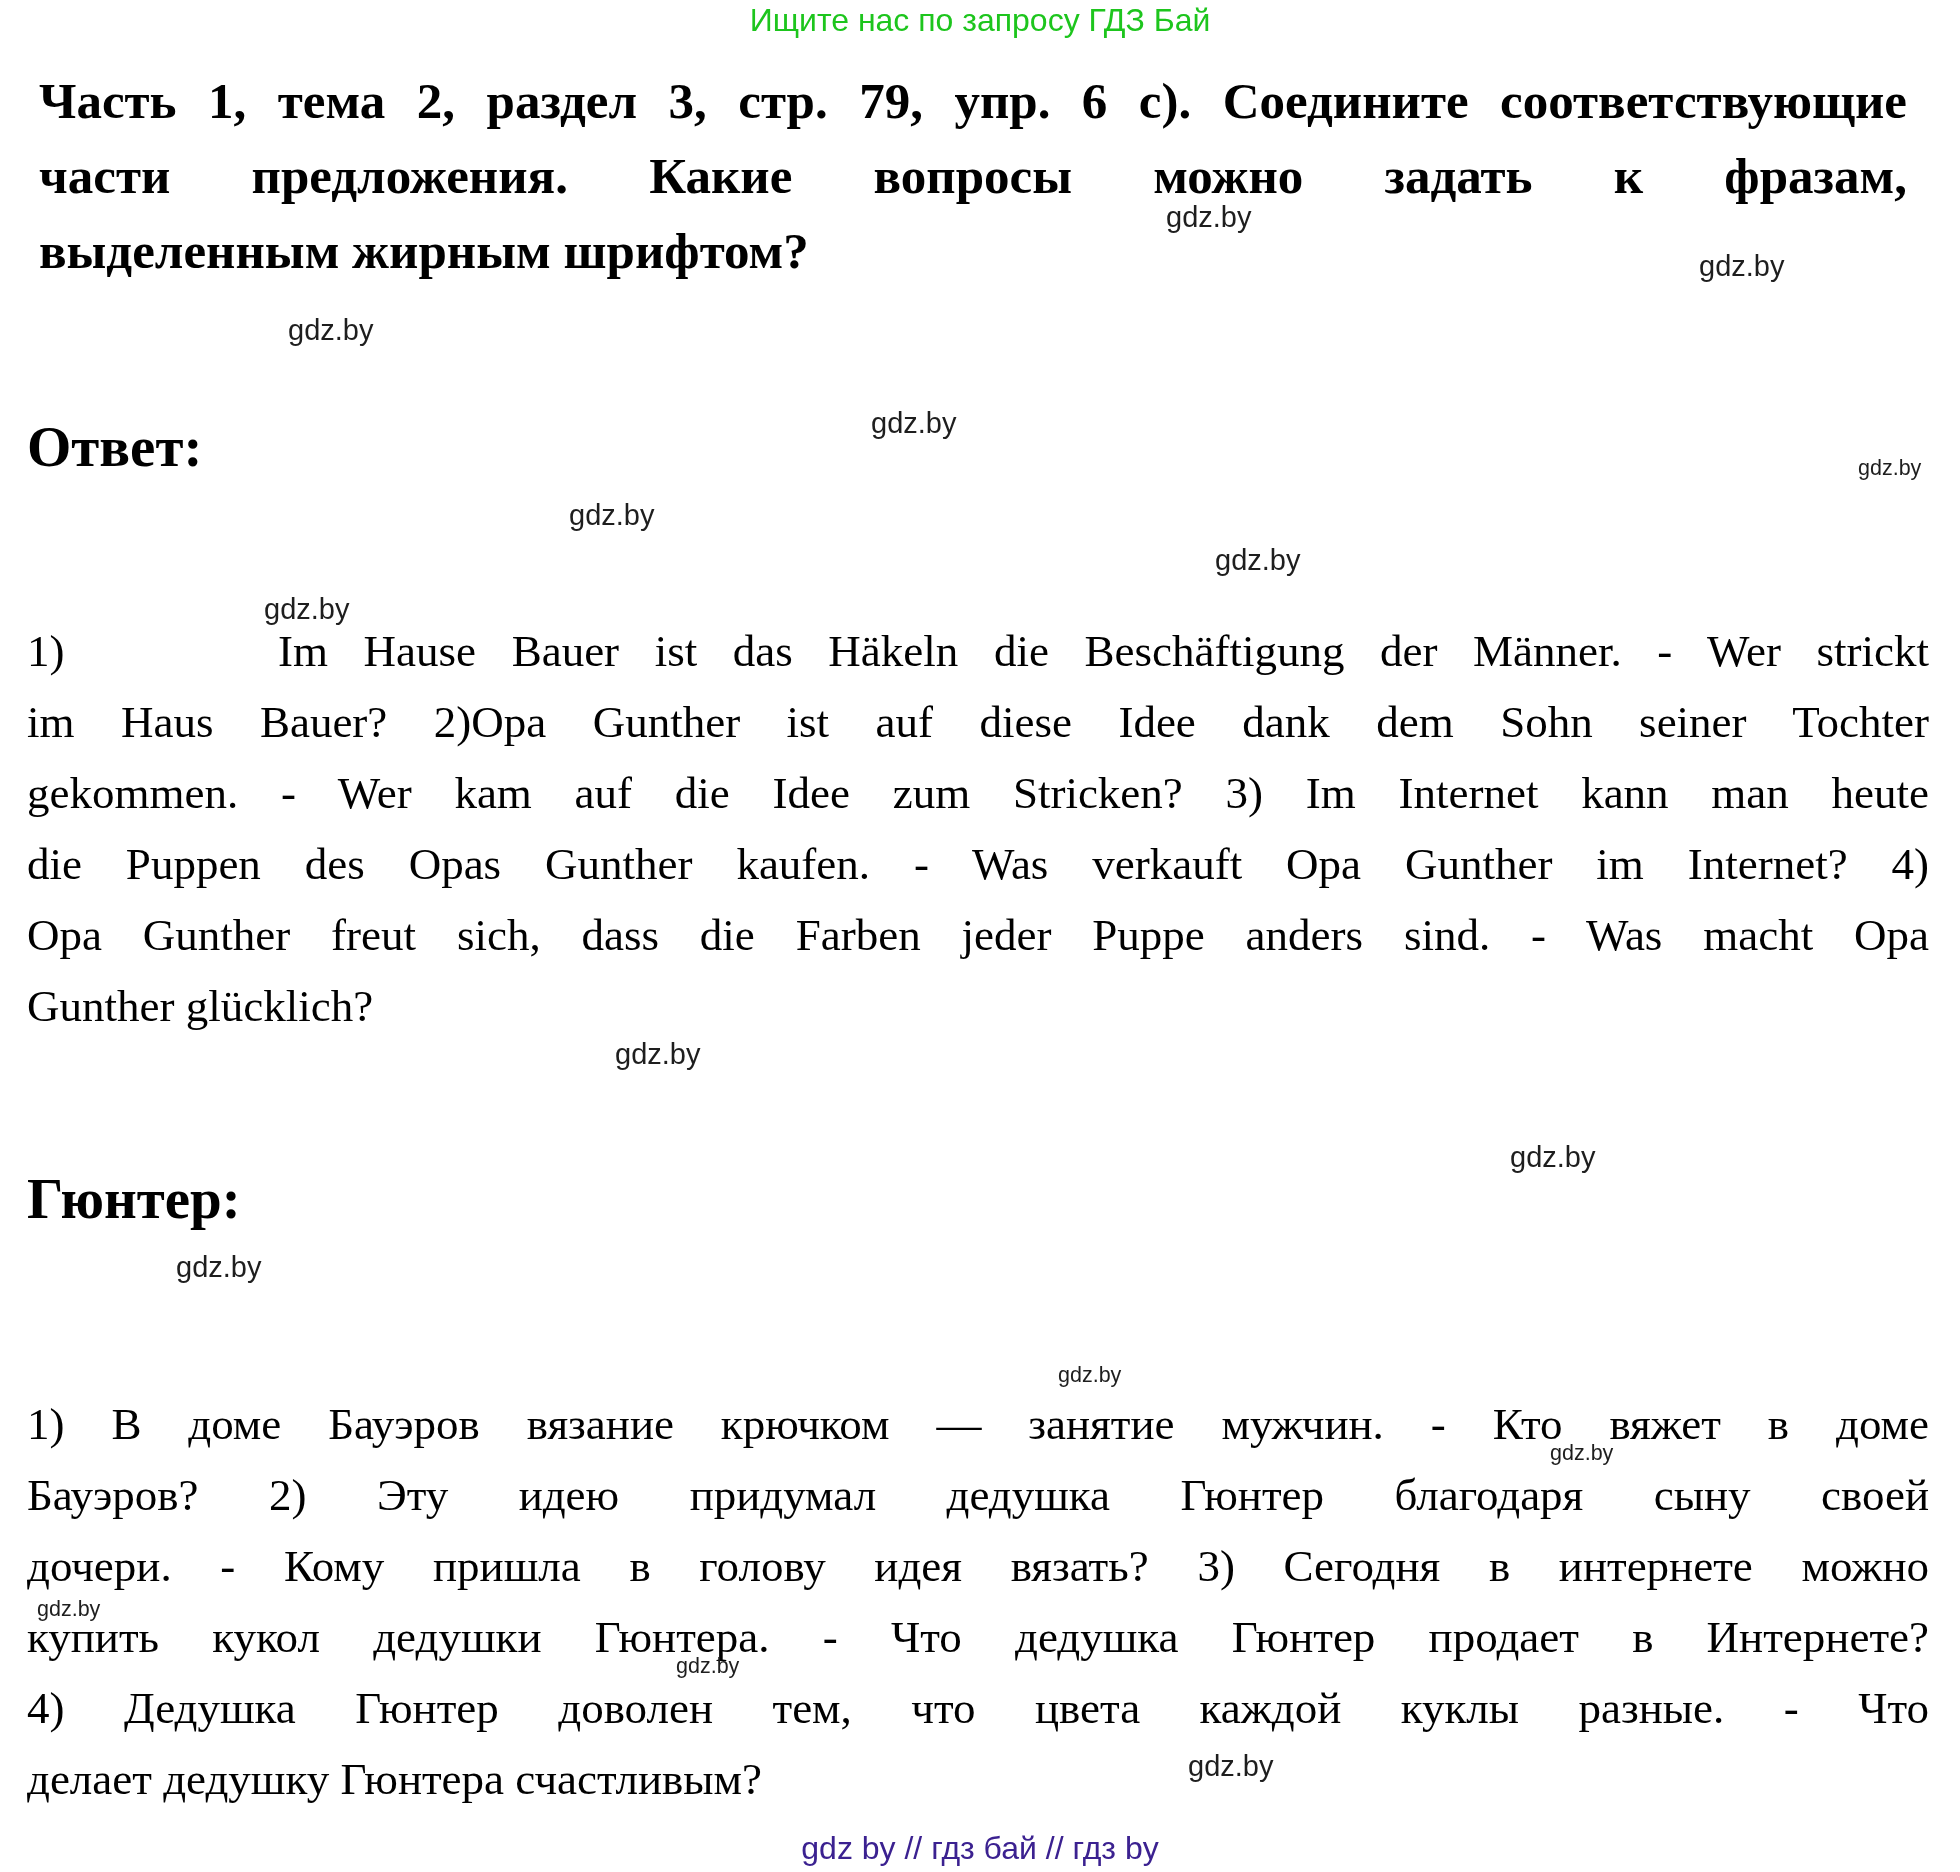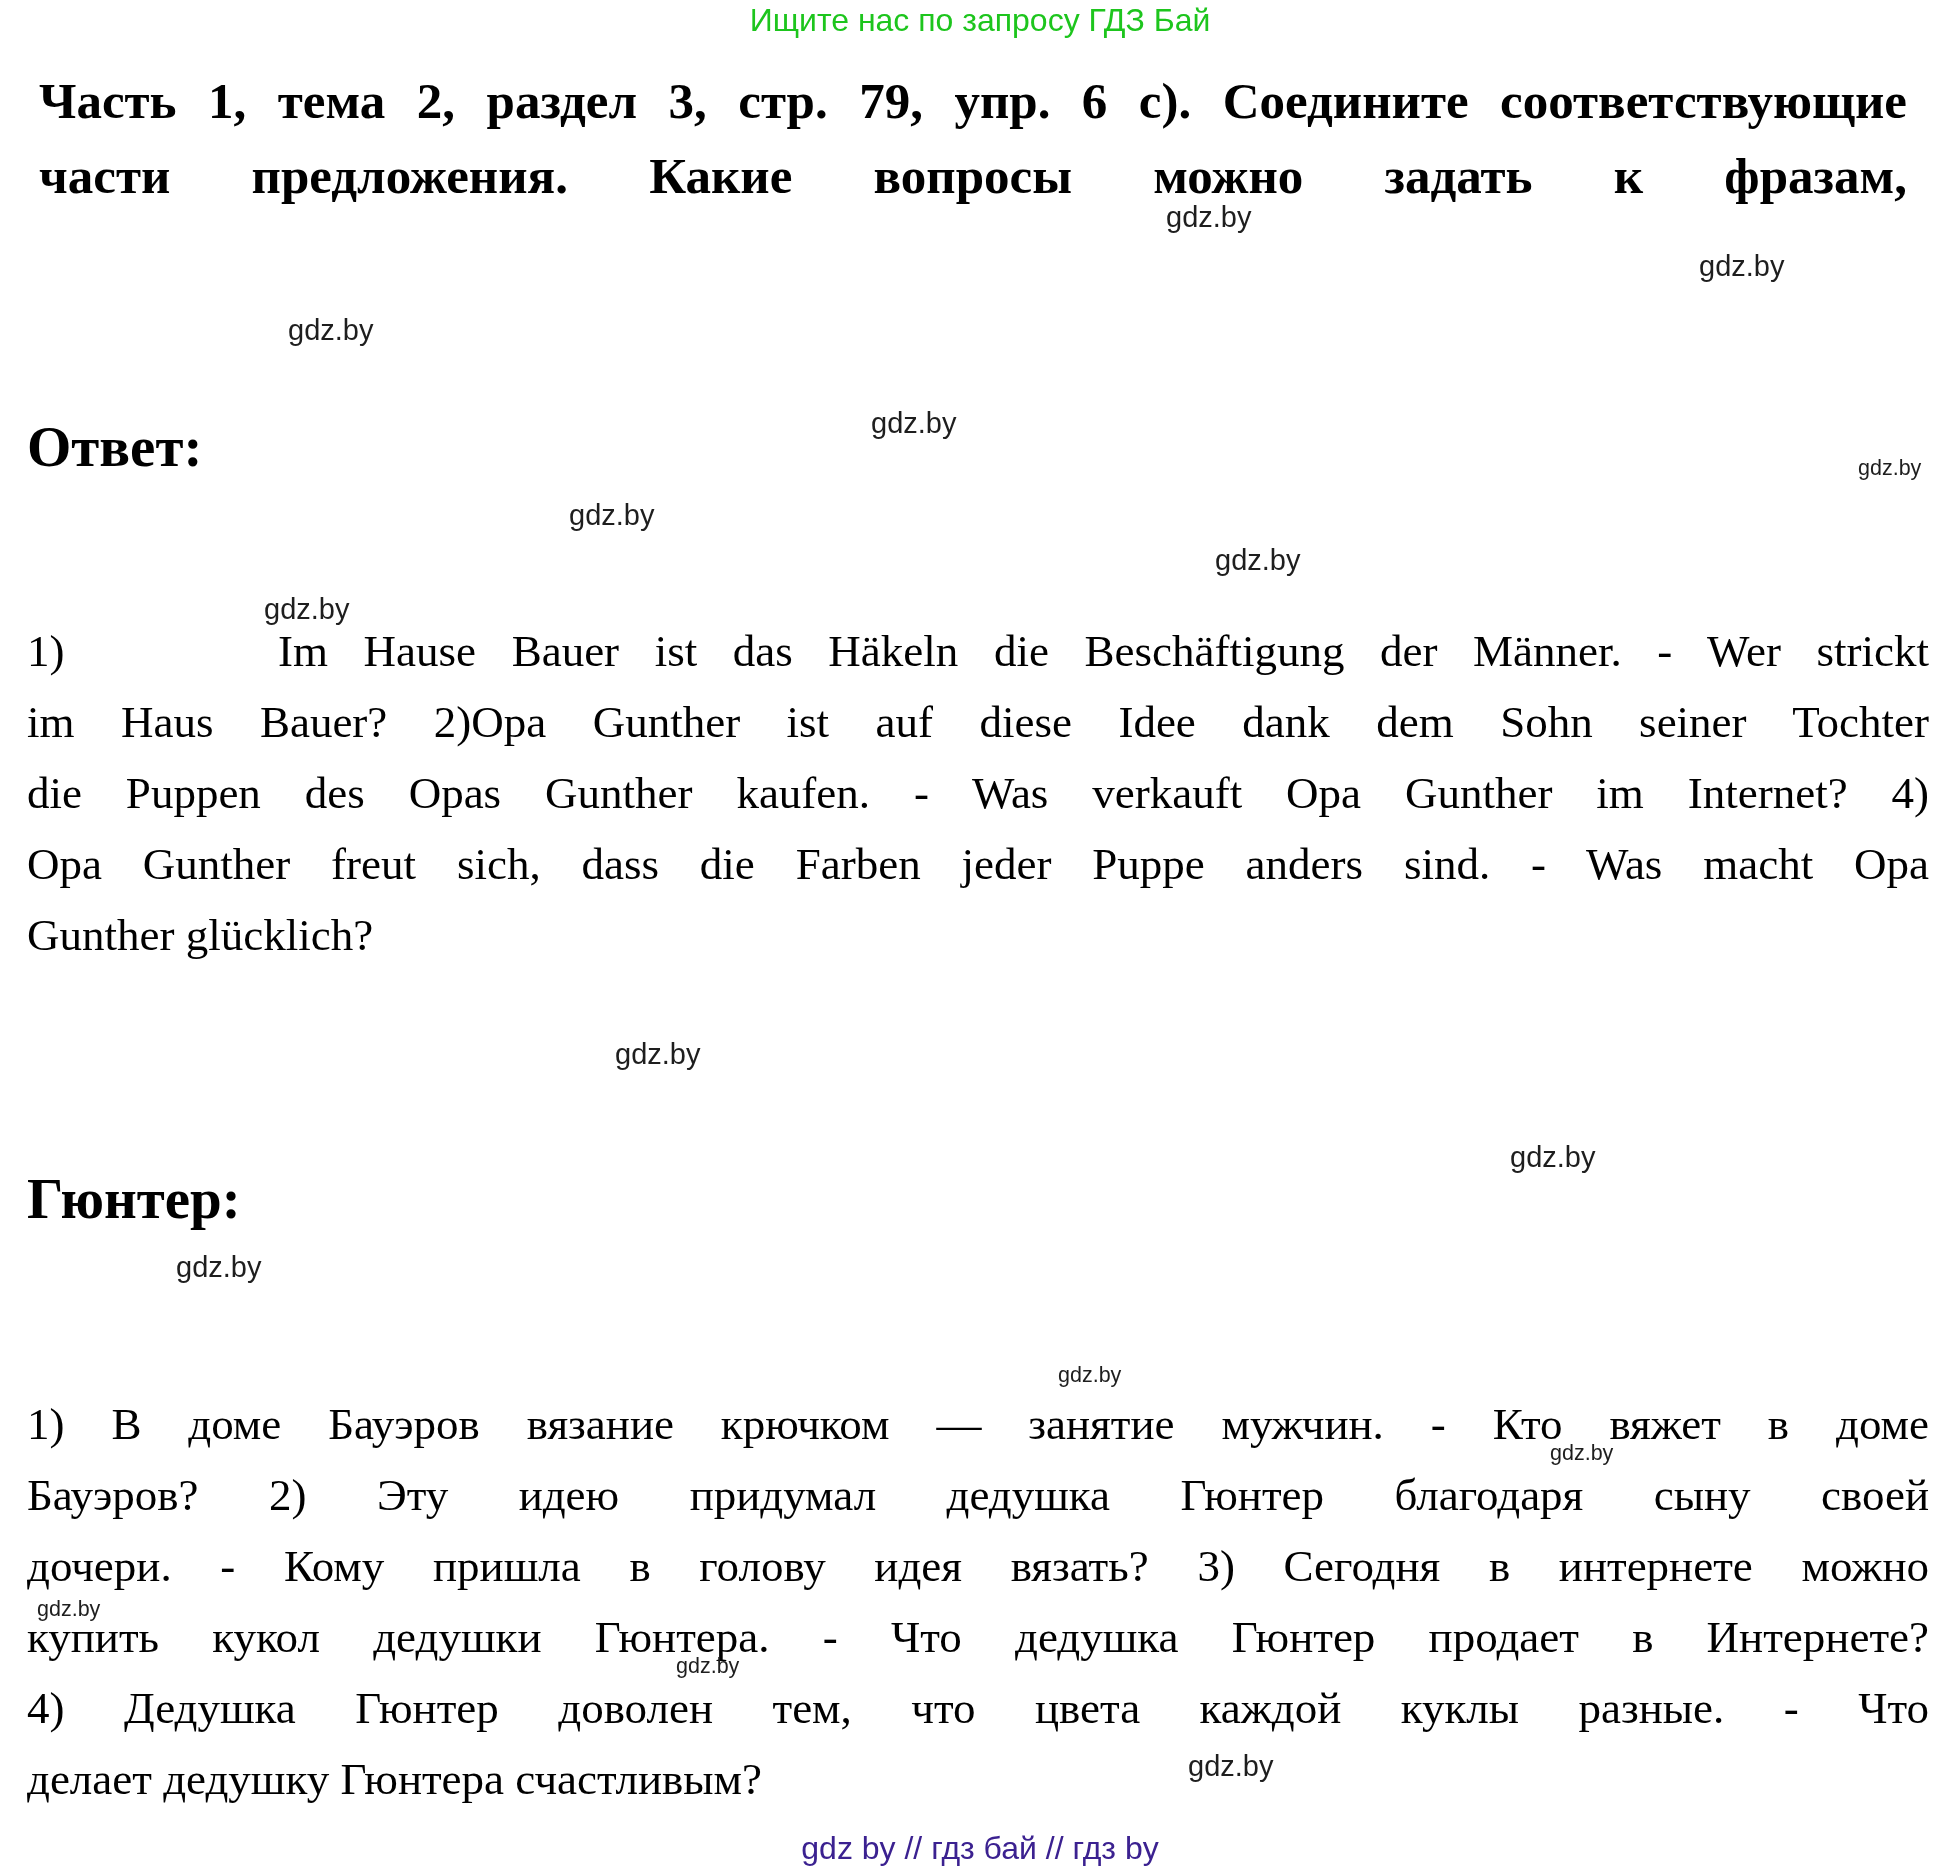--- a/index.html
+++ b/index.html
@@ -71,27 +71,29 @@
 </head>
 <body>
 
 <div class="page">
 
   <div class="promo">Ищите нас по запросу ГДЗ Бай</div>
 
   <div class="heading">
     <div class="hline">Часть 1, тема 2, раздел 3, стр. 79, упр. 6 с). Соедините соответствующие</div>
     <div class="hline">части предложения. Какие вопросы можно задать к фразам,</div>
+    <div class="hline last">выделенным жирным шрифтом?</div>
   </div>
 
   <div class="sec-label answer-label">Ответ:</div>
 
   <div class="para german">
     <div class="pline">1)&nbsp;&nbsp;&nbsp;&nbsp;&nbsp; Im Hause Bauer ist das Häkeln die Beschäftigung der Männer. -  Wer strickt</div>
     <div class="pline">im Haus Bauer? 2)Opa Gunther ist auf diese Idee dank dem Sohn seiner Tochter</div>
+    <div class="pline">gekommen. - Wer kam auf die Idee zum Stricken? 3) Im Internet kann man heute</div>
     <div class="pline">die Puppen  des Opas Gunther kaufen. - Was verkauft Opa Gunther im Internet? 4)</div>
     <div class="pline">Opa Gunther freut sich, dass die Farben jeder Puppe anders sind. - Was macht Opa</div>
     <div class="pline last">Gunther glücklich?</div>
   </div>
 
   <div class="sec-label translation-label">Гюнтер:</div>
 
   <div class="para russian">
     <div class="pline">1) В доме Бауэров вязание крючком — занятие мужчин. - Кто вяжет в доме</div>
     <div class="pline">Бауэров? 2) Эту идею придумал дедушка Гюнтер благодаря сыну своей</div>

